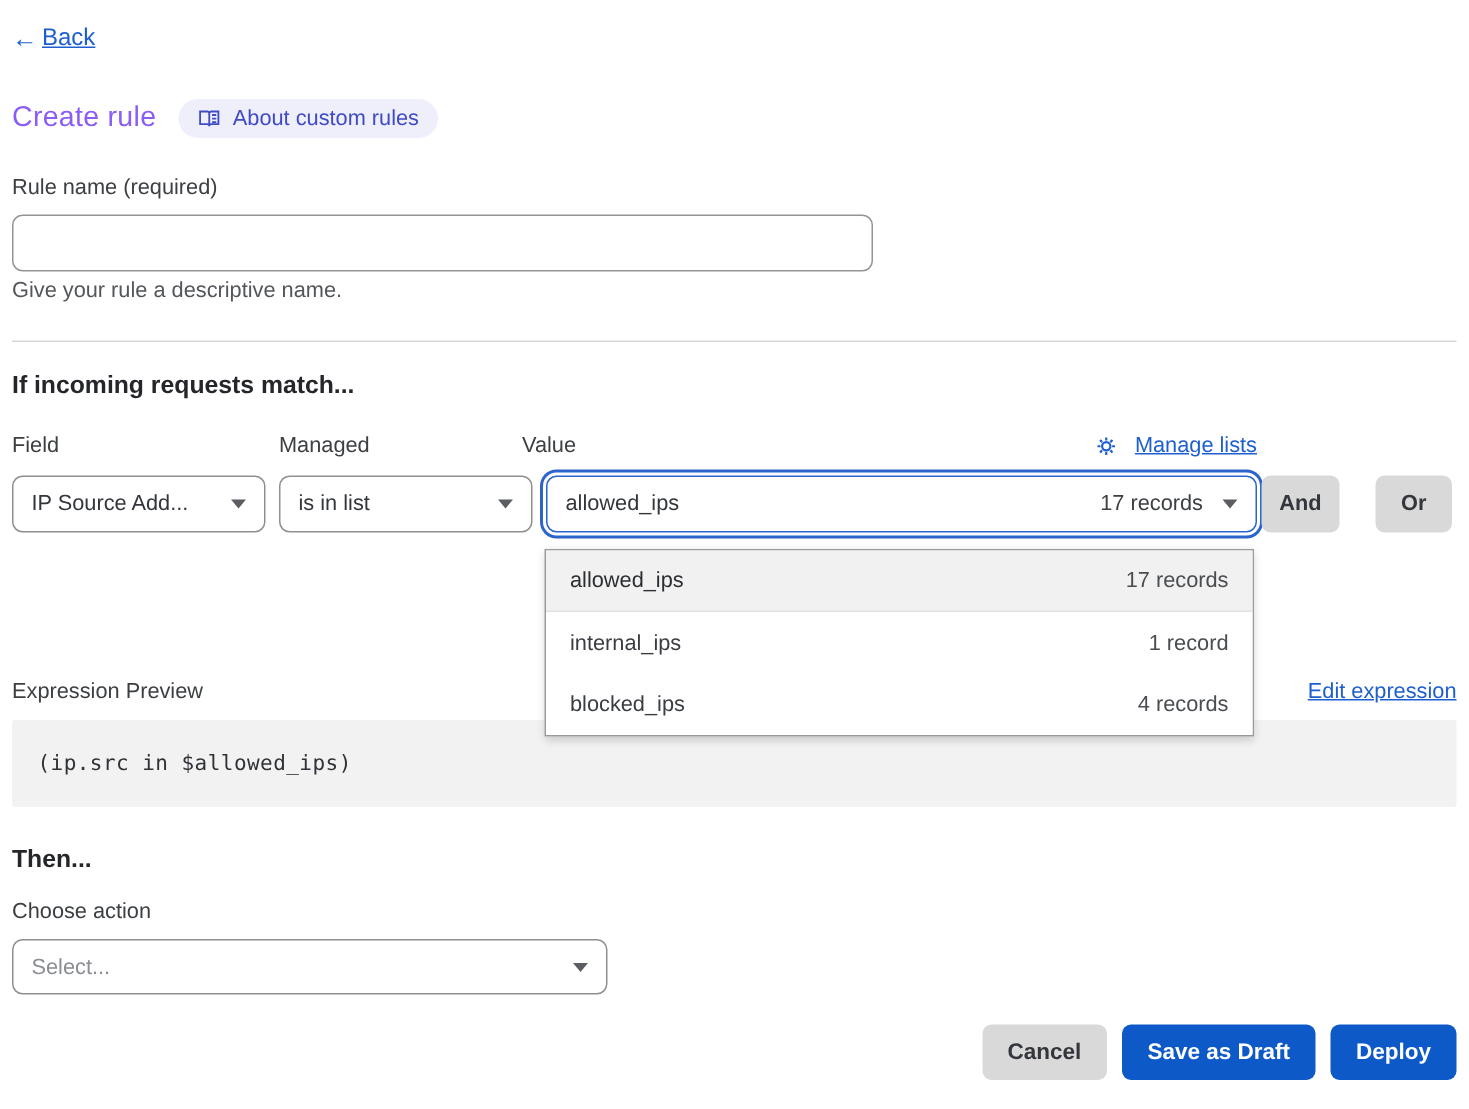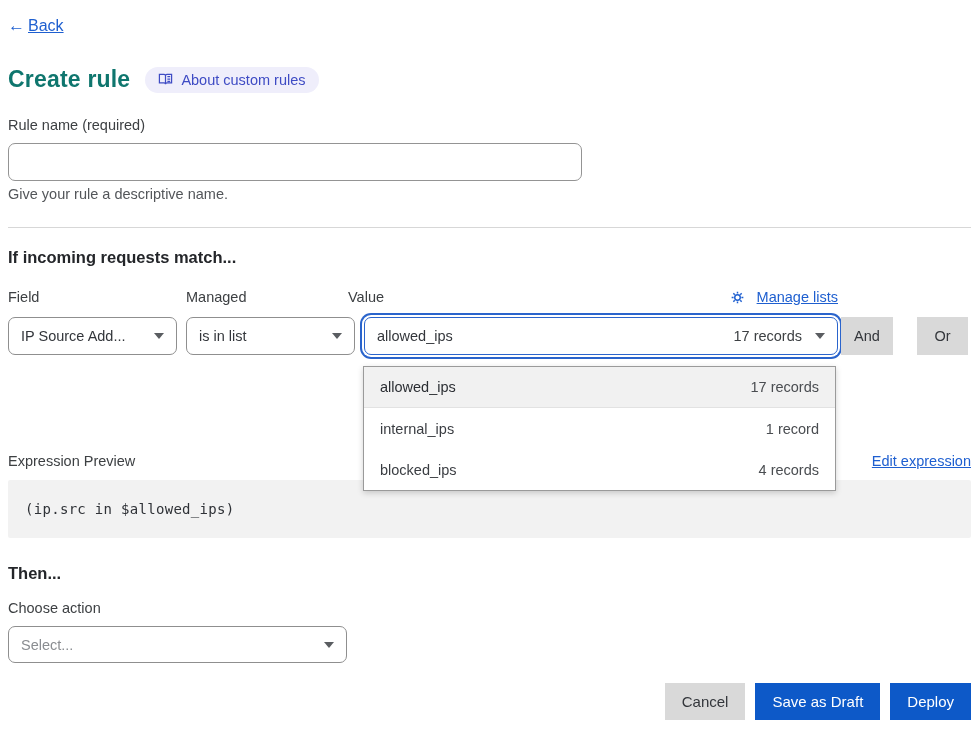--- a/index.html
+++ b/index.html
@@ -10,21 +10,21 @@
   .abs { position: absolute; }
 
   
   .back-link { top: 16px; left: 8px; display: inline-flex; align-items: center; gap: 3px;
     color: #1e5fd0; font-size: 16px; cursor: pointer; }
   .back-link .arrow { text-decoration: none; font-size: 17px; }
   .back-link .back-text { text-decoration: underline; }
 
   
   .title-row { top: 66px; left: 8px; display: flex; align-items: center; gap: 15px; }
-  .page-title { font-size: 23px; font-weight: 700; color: #0f766e; letter-spacing: .2px; }
+  .page-title { font-size: 19px; font-weight: 400; color: #8b5cf6; letter-spacing: .2px; }
   .about-chip { display: inline-flex; align-items: center; gap: 8px; background: #efeefb;
     border-radius: 15px; padding: 5px 13px; color: #3e4bc4; font-size: 14.5px; cursor: pointer; }
   .about-chip svg { display: block; }
 
   
   .field-label { font-size: 14.5px; color: #3d4043; }
   .helper-text { font-size: 14.5px; color: #53565a; }
   .text-input { border: 1px solid #949494; border-radius: 7px; background: #fff; height: 38px;
     width: 574px; font-size: 14.5px; padding: 0 12px; color: #2b2e33; outline: none;
     font-family: "Liberation Sans", "DejaVu Sans", sans-serif; }
@@ -47,21 +47,21 @@
   .value-meta { font-size: 14.5px; color: #3d4043; margin-right: 13px; }
 
   
   .manage-lists { top: 289px; right: 141px; display: inline-flex; align-items: center; gap: 13px;
     color: #1e5fd0; font-size: 14.5px; cursor: pointer; }
   .manage-lists .link-text { text-decoration: underline; }
   .manage-lists svg { display: block; }
 
   
   .btn { display: inline-flex; align-items: center; justify-content: center; border: none;
-    border-radius: 0; font-size: 14.5px; font-family: inherit; cursor: pointer; }
+    border-radius: 6px; font-size: 14.5px; font-family: inherit; cursor: pointer; font-weight: bold; }
   .btn-gray { background: #d9d9d9; color: #33363b; }
   .btn-blue { background: #0d59c8; color: #fff; }
 
   
   .dropdown { left: 363px; top: 366px; width: 473px; background: #fff; border: 1px solid #9a9a9a;
     box-shadow: 0 2px 6px rgba(0,0,0,.18); z-index: 20; }
   .dd-row { display: flex; align-items: center; height: 41px; padding: 0 16px; font-size: 14.5px;
     color: #3a3d42; cursor: pointer; background: #fff; }
   .dd-row.active { background: #f1f1f1; border-bottom: 1px solid #e2e2e2; color: #2b2e33; }
   .dd-meta { margin-left: auto; color: #4a4d51; }
@@ -166,21 +166,21 @@
 
   <div class="abs field-label expr-label">Expression Preview</div>
   <span class="abs edit-expression">Edit expression</span>
   <div class="abs expr-block">
     <span class="expr-code">(ip.src in $allowed_ips)</span>
   </div>
 
   <div class="abs section-heading" style="top:564px; left:8px;">Then...</div>
   <div class="abs field-label" style="top:600px; left:8px;">Choose action</div>
 
-  <div class="abs select" style="top:626px; left:8px; width:339px; height:37px;">
+  <div class="abs select" style="top:626px; left:8px; width:397px; height:37px;">
     <span class="sel-text placeholder">Select...</span>
     <span class="spacer"></span>
     <span class="chev"></span>
   </div>
 
   <div class="abs footer-actions">
     <button class="btn btn-gray">Cancel</button>
     <button class="btn btn-blue">Save as Draft</button>
     <button class="btn btn-blue">Deploy</button>
   </div>

